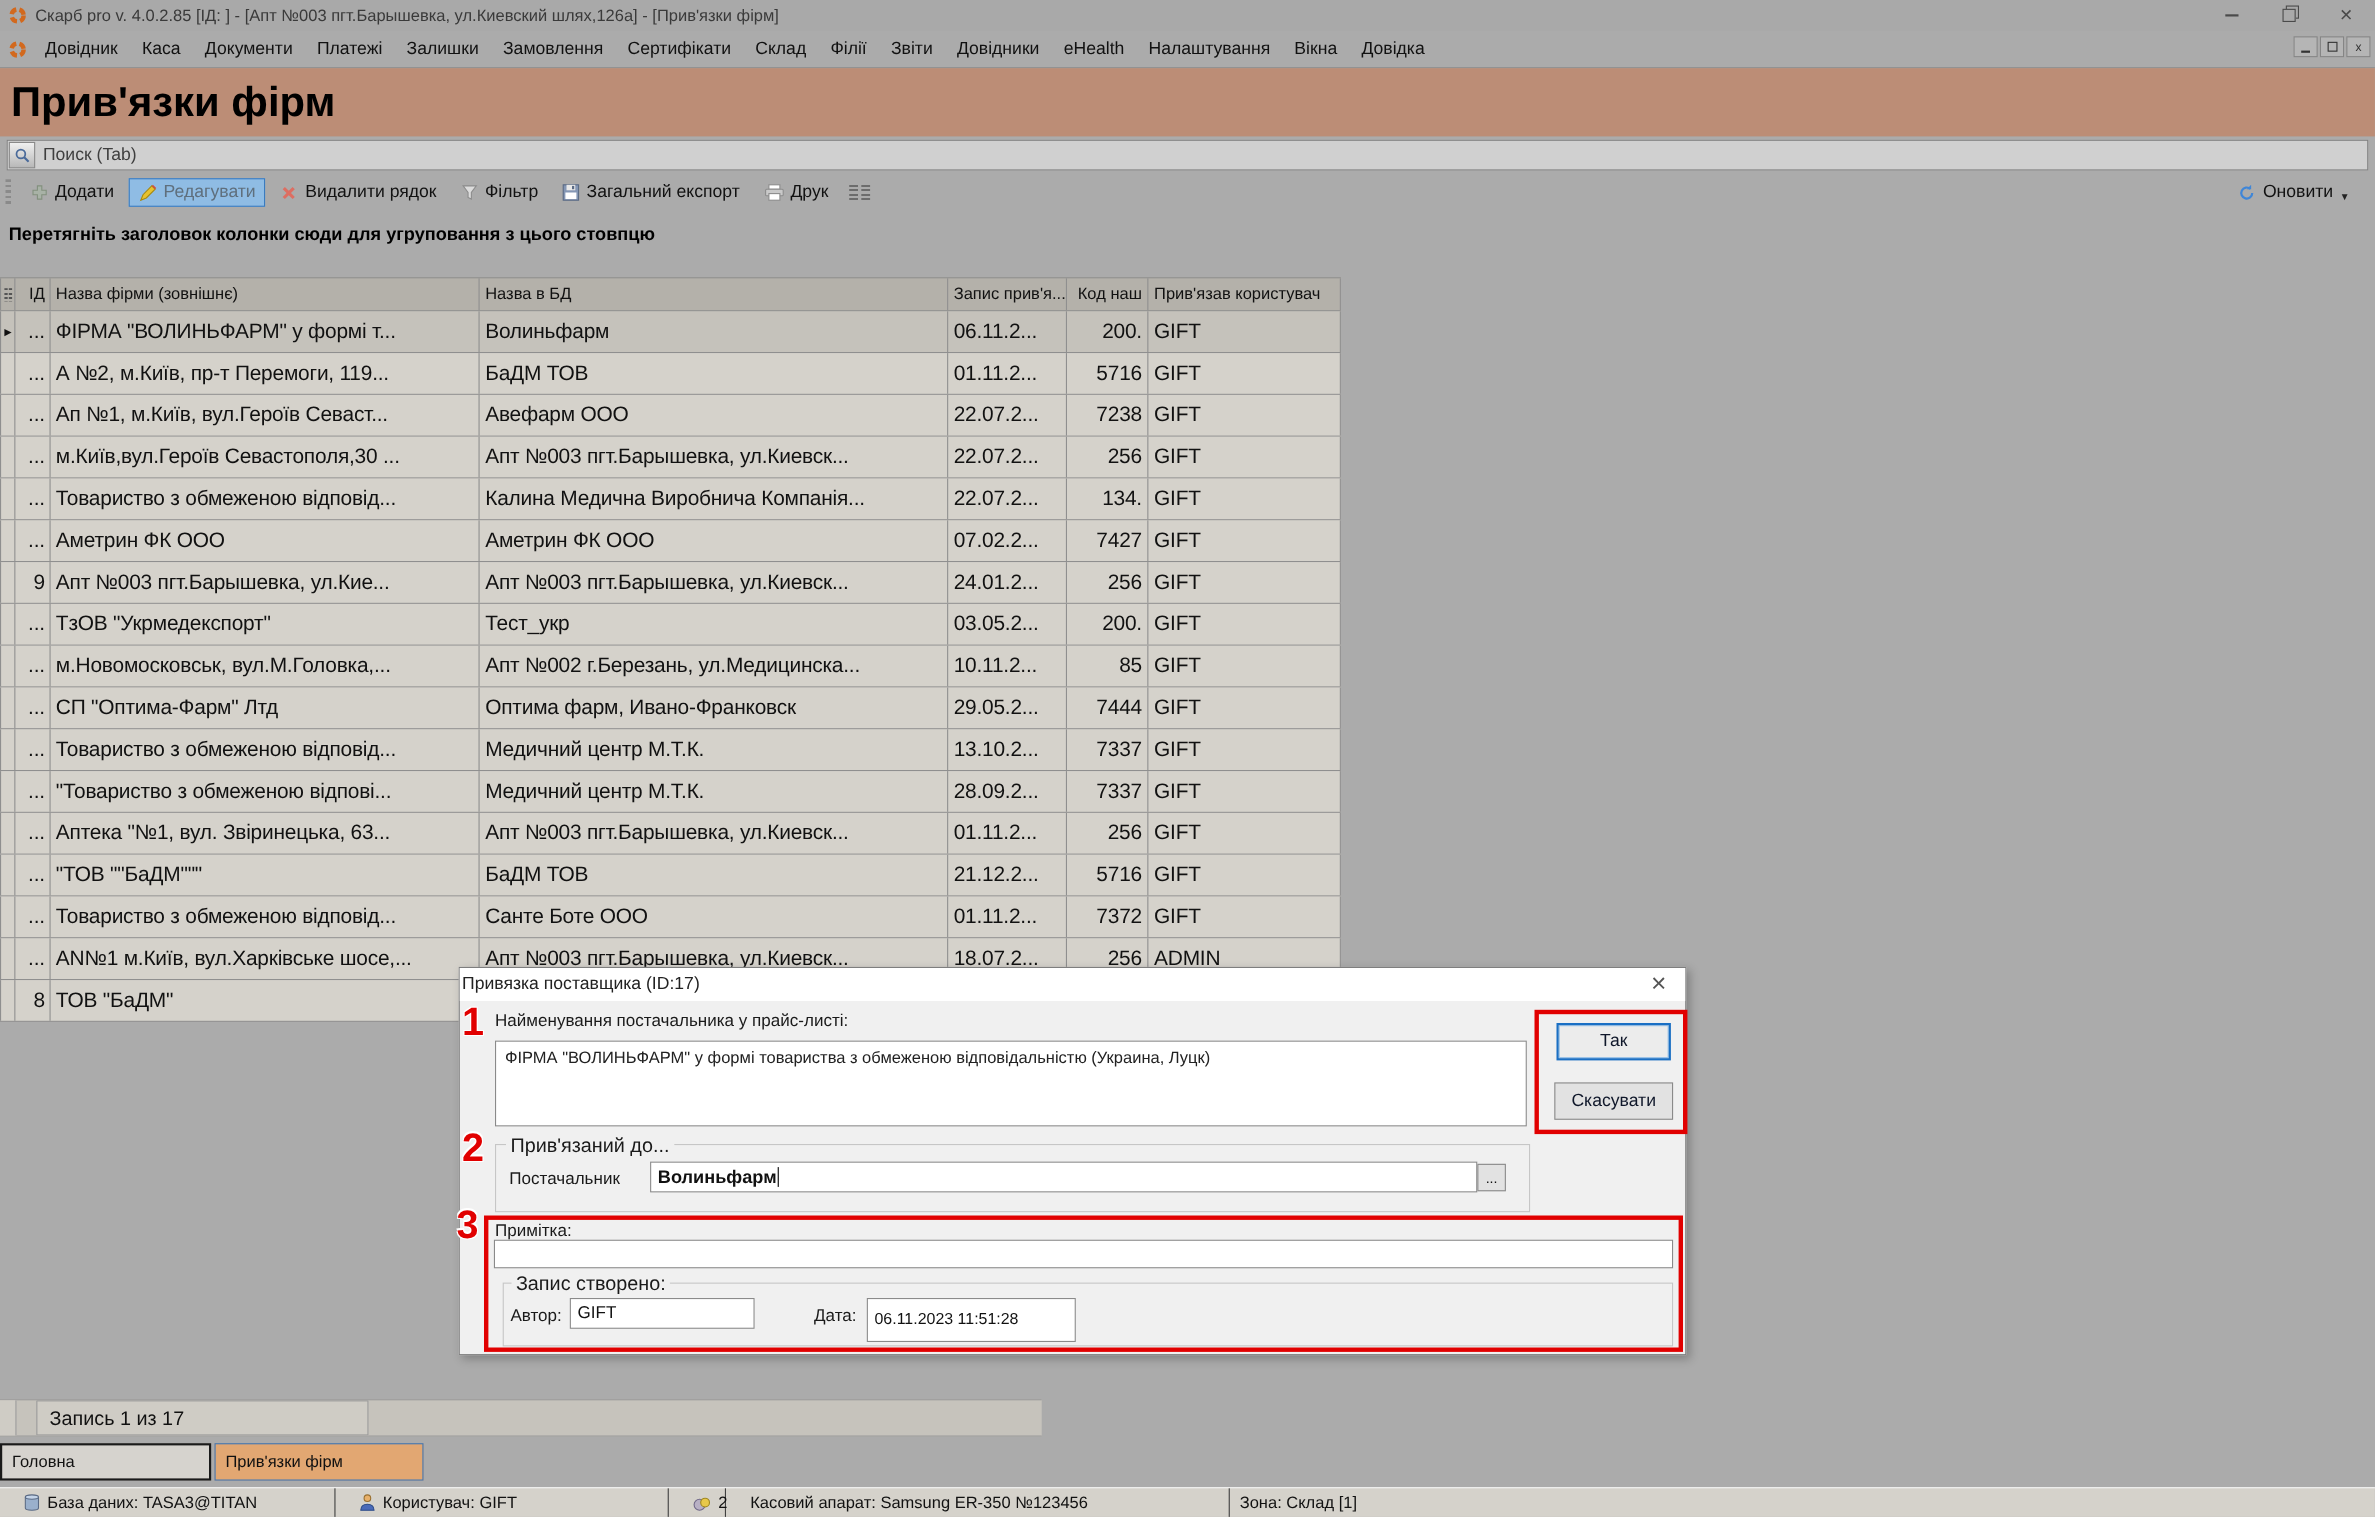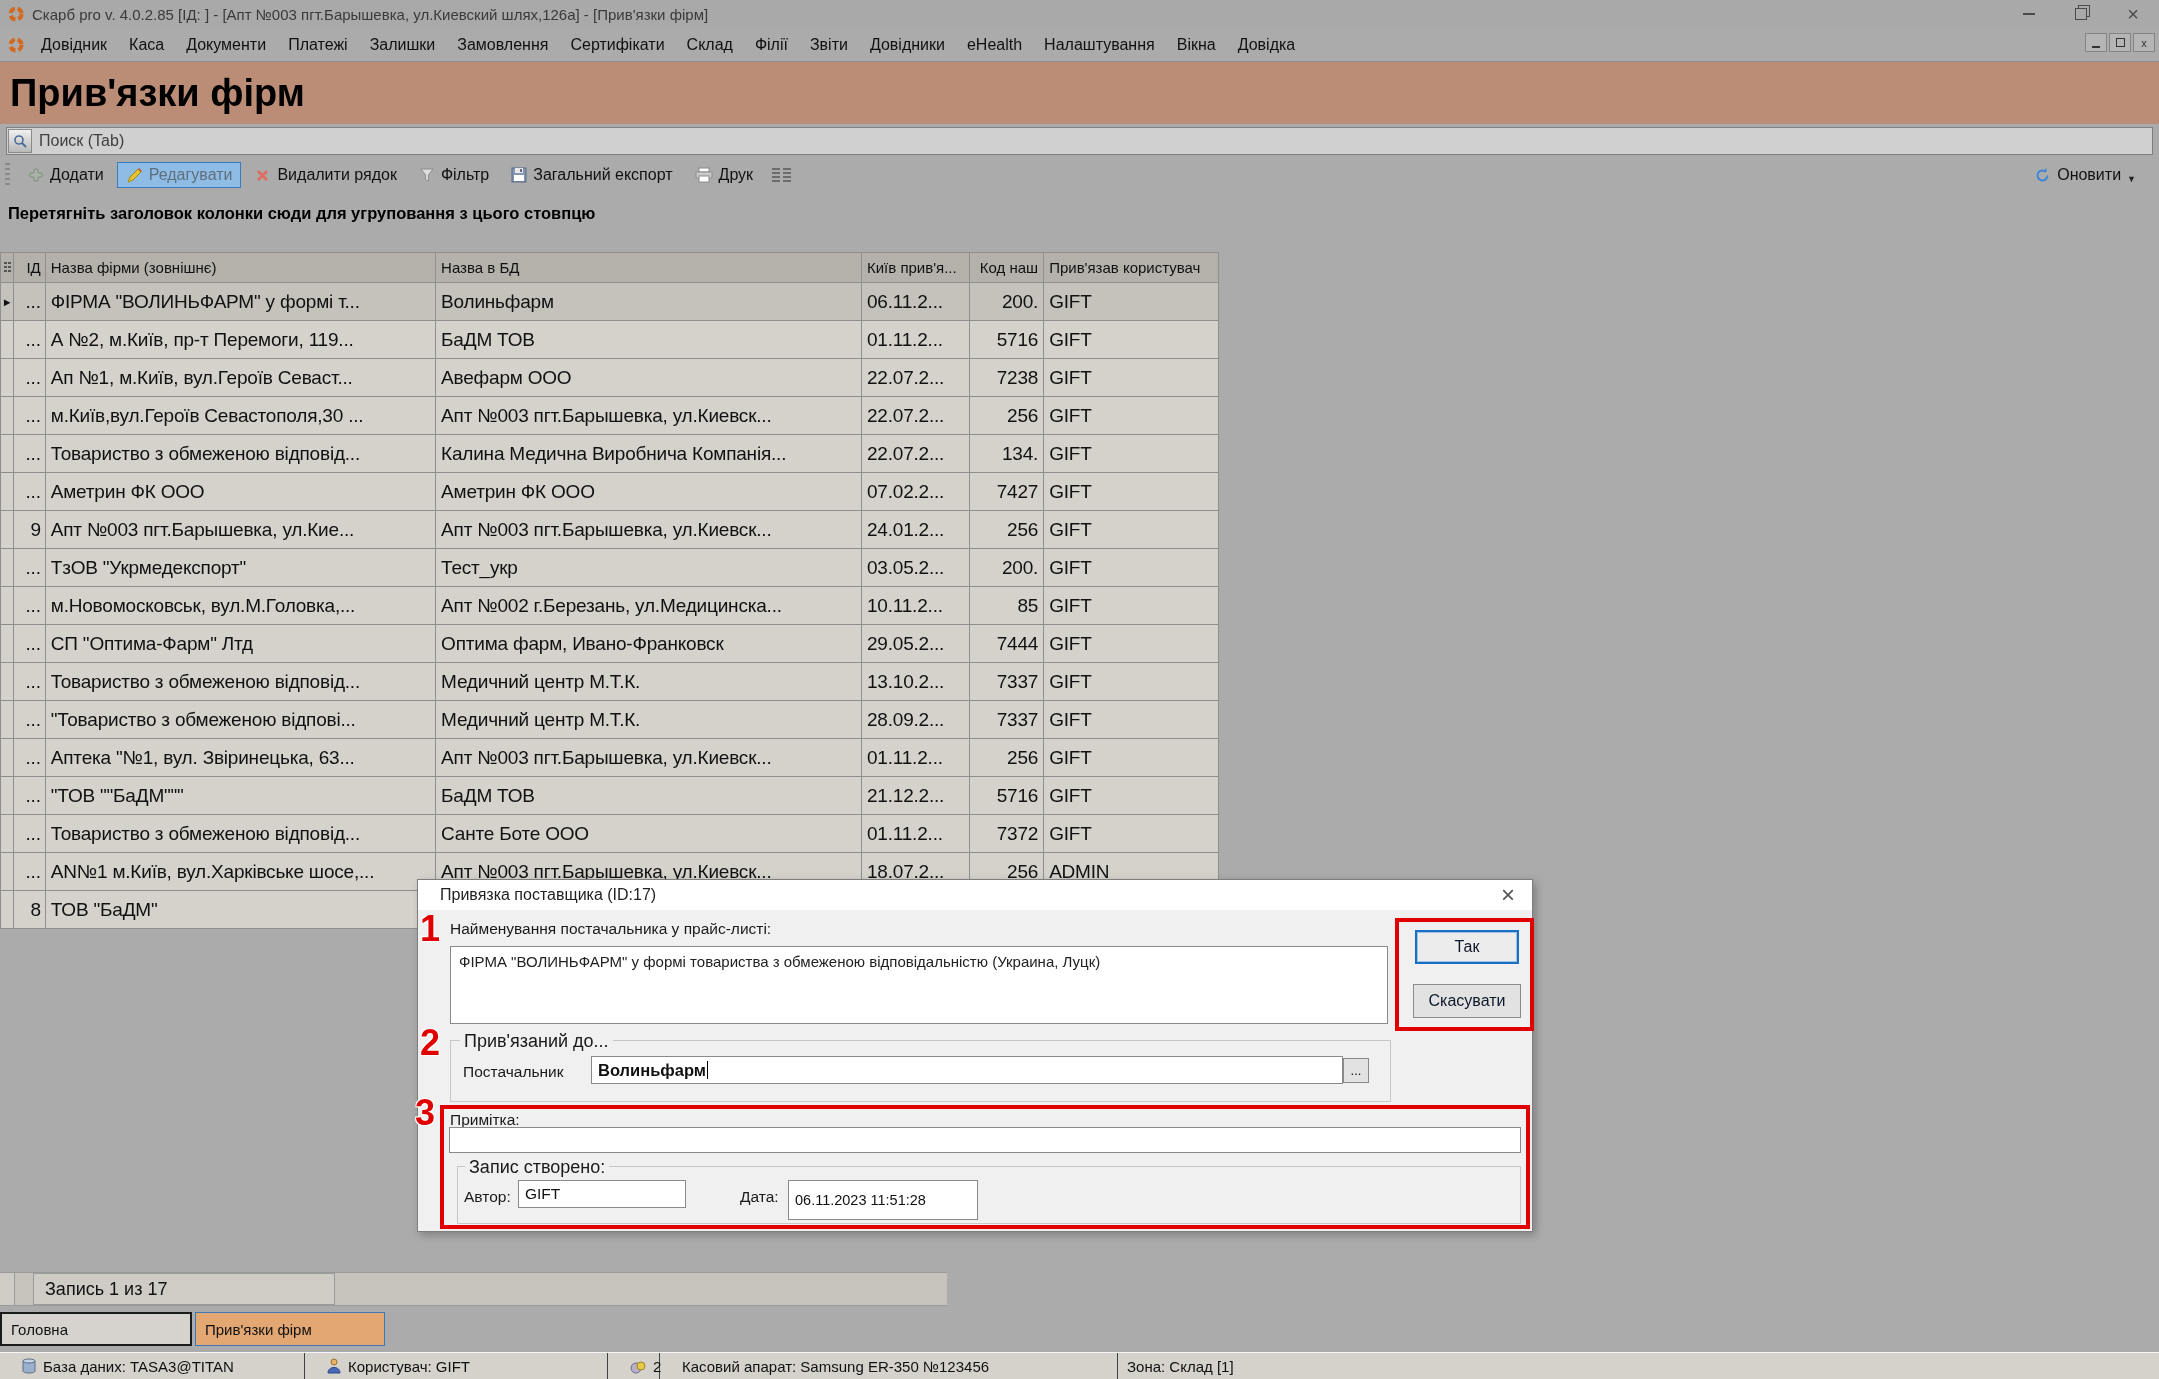--- a/index.html
+++ b/index.html
@@ -50,21 +50,21 @@
   .c2{width:454px;justify-content:flex-start;padding:0 5px;}
   .c3{width:115px;justify-content:flex-start;padding:0 5px;}
   .c4{width:78px;justify-content:flex-end;padding:0 5px;}
   .c5{width:186px;justify-content:flex-start;padding:0 5px;}
   .trow{display:flex;height:38px;background:#d5d2cb;border-bottom:1px solid #8f8f8f;box-sizing:border-box;font-size:19px;letter-spacing:-0.2px;}
   .trow.selected{background:#c5c2bb;}
   .hgrip{display:flex;gap:1px;}
   .hgrip i{display:block;width:3px;height:12px;background:repeating-linear-gradient(to bottom,#555 0 2px,transparent 2px 4px);}
   
   .dialog{left:417px;top:879px;width:1116px;height:353px;background:#f0f0f0;border:1px solid #7e7e7e;box-sizing:border-box;z-index:5;box-shadow:3px 3px 8px rgba(0,0,0,.25);}
-  .dlg-titlebar{position:absolute;left:0;top:0;width:100%;height:30px;background:#ffffff;display:flex;align-items:center;padding-left:22px;box-sizing:border-box;font-size:16px;color:#222;text-align:center;}
+  .dlg-titlebar{position:absolute;left:0;top:0;width:100%;height:30px;background:#ffffff;display:flex;align-items:center;padding-left:2px;box-sizing:border-box;font-size:16px;color:#222;text-align:center;}
   .dlg-close{position:absolute;right:10px;top:0;width:28px;height:30px;display:flex;align-items:center;justify-content:center;font-size:24px;font-weight:300;color:#555;}
   .dlg-label{position:absolute;font-size:15.5px;color:#1a1a1a;}
   .dlg-textarea{position:absolute;left:32px;top:66px;width:938px;height:78px;background:#fff;border:1px solid #8a8a8a;box-sizing:border-box;font-size:15px;padding:6px 8px;color:#222;}
   .btn{position:absolute;display:flex;align-items:center;justify-content:center;font-size:16px;color:#0f172a;box-sizing:border-box;}
   .btn-ok{left:997px;top:50px;width:104px;height:34px;background:#ececec;border:2px solid #1a6fc4;box-shadow:inset 0 0 0 1px #9cc3e8;}
   .btn-cancel{left:995px;top:104px;width:108px;height:34px;background:#e2e2e2;border:1px solid #8a8a8a;}
   .groupbox{position:absolute;border:1px solid #c6c6c6;box-sizing:border-box;}
   .grouplabel{position:absolute;background:#f0f0f0;padding:0 4px;font-size:18px;color:#1a1a1a;}
   .field{position:absolute;background:#fff;border:1px solid #8a8a8a;box-sizing:border-box;display:flex;align-items:center;padding-left:6px;font-size:15.5px;color:#111;}
   .supplier{font-weight:bold;font-size:16.5px;}
@@ -233,21 +233,21 @@
   <div class="thead">
     <div class="th csel">
         <span class="hgrip">
           <i></i>
           <i></i>
         </span>
       </div>
     <div class="th c0">ІД</div>
     <div class="th c1">Назва фірми (зовнішнє)</div>
     <div class="th c2">Назва в БД</div>
-    <div class="th c3">Київ прив'я...</div>
+    <div class="th c3">Запис прив'я...</div>
     <div class="th c4">Код наш</div>
     <div class="th c5">Прив'язав користувач</div>
   </div>
   <div id="table-body">
       <div class="trow selected">
         <div class="tc csel">►</div>
         <div class="tc c0">...</div>
         <div class="tc c1">ФІРМА "ВОЛИНЬФАРМ" у формі т...</div>
         <div class="tc c2">Волиньфарм</div>
         <div class="tc c3">06.11.2...</div>

